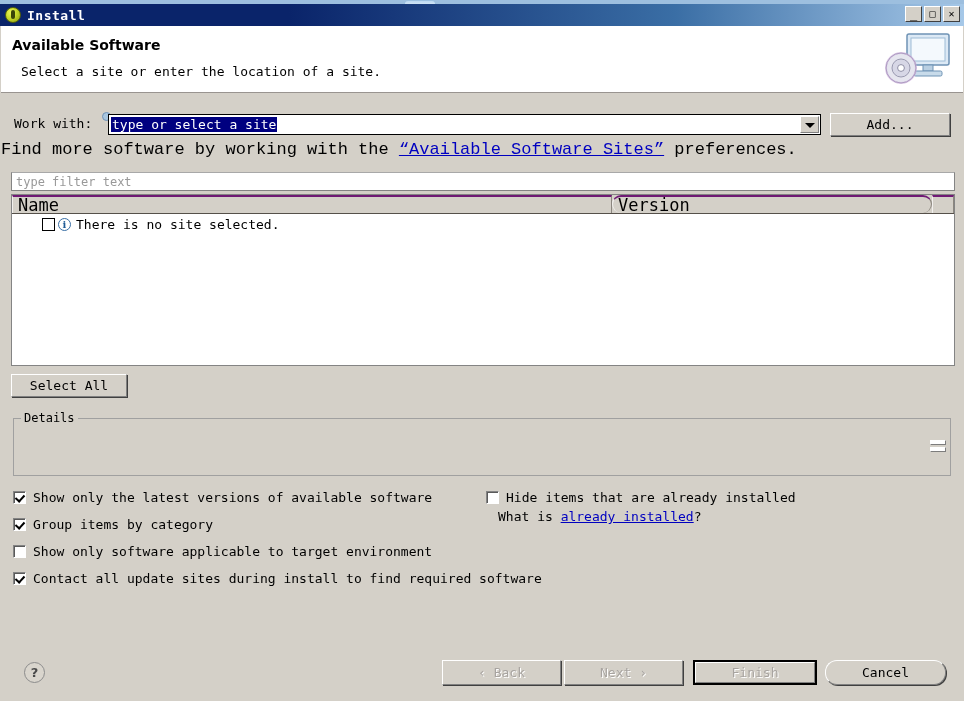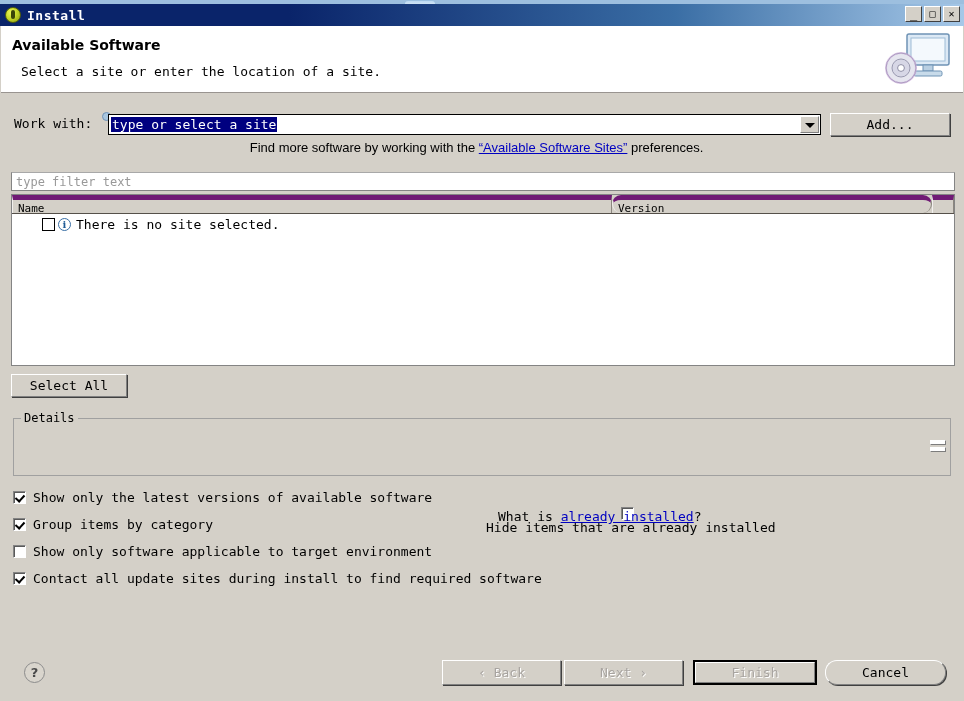--- a/index.html
+++ b/index.html
@@ -227,23 +227,23 @@
     position: absolute;
     left: 829px; top: 1px;
     width: 120px; height: 23px;
     line-height: 21px;
   }
 
   .hint-line {
     position: absolute;
     left: 0; top: 46px;
     width: 951px;
-    text-align: center;
-    font-size: 13px;
-    font-family: Liberation Sans, sans-serif;
+    text-align: left;
+    font-size: 17px;
+    font-family: Liberation Mono, monospace;
     white-space: nowrap;
   }
   .link {
     color: #0000c0;
     text-decoration: underline;
   }
 
   .filter-box {
     position: absolute;
     left: 10px; top: 78px;
@@ -273,24 +273,24 @@
     position: relative;
     height: 19px;
     background: #d4d0c8;
     border-bottom: 1px solid #555049;
     box-sizing: border-box;
     display: flex;
   }
   .th {
     background: #d4d0c8;
     border-right: 1px solid #8b867f;
-    border-top: 5px solid #701a75;
+    border-top: 2px solid #701a75;
     border-left: 1px solid #f2f0ee;
     box-sizing: border-box;
-    font-size: 11px;
+    font-size: 17px;
     font-family: "DejaVu Sans Mono", monospace;
     padding-left: 5px;
     line-height: 17px;
     color: #000000;
     overflow: hidden;
     white-space: nowrap;
   }
   .th-name { width: 600px; }
   .th-version { width: 320px; border-radius: 9px; }
   .th-extra { width: 22px; padding-left: 0; }
@@ -546,21 +546,21 @@
     </div>
     <div class="opt" style="left:12px; top:450px;">
       <div class="cb cb-3d"></div>
       <span>Show only software applicable to target environment</span>
     </div>
     <div class="opt" style="left:12px; top:477px;">
       <div class="cb cb-3d checked"></div>
       <span>Contact all update sites during install to find required software</span>
     </div>
 
-    <div class="opt" style="left:485px; top:413px;flex-direction:column;">
+    <div class="opt" style="left:485px; top:396px;">
       <div class="cb cb-3d"></div>
       <span>Hide items that are already installed</span>
     </div>
 
     <div class="what-line">
       <span>What is </span><span class="link">already installed</span><span>?</span>
     </div>
 
     <div class="help-btn">?</div>
     <button class="btn btn-nav btn-back btn-disabled">‹ Back</button>

